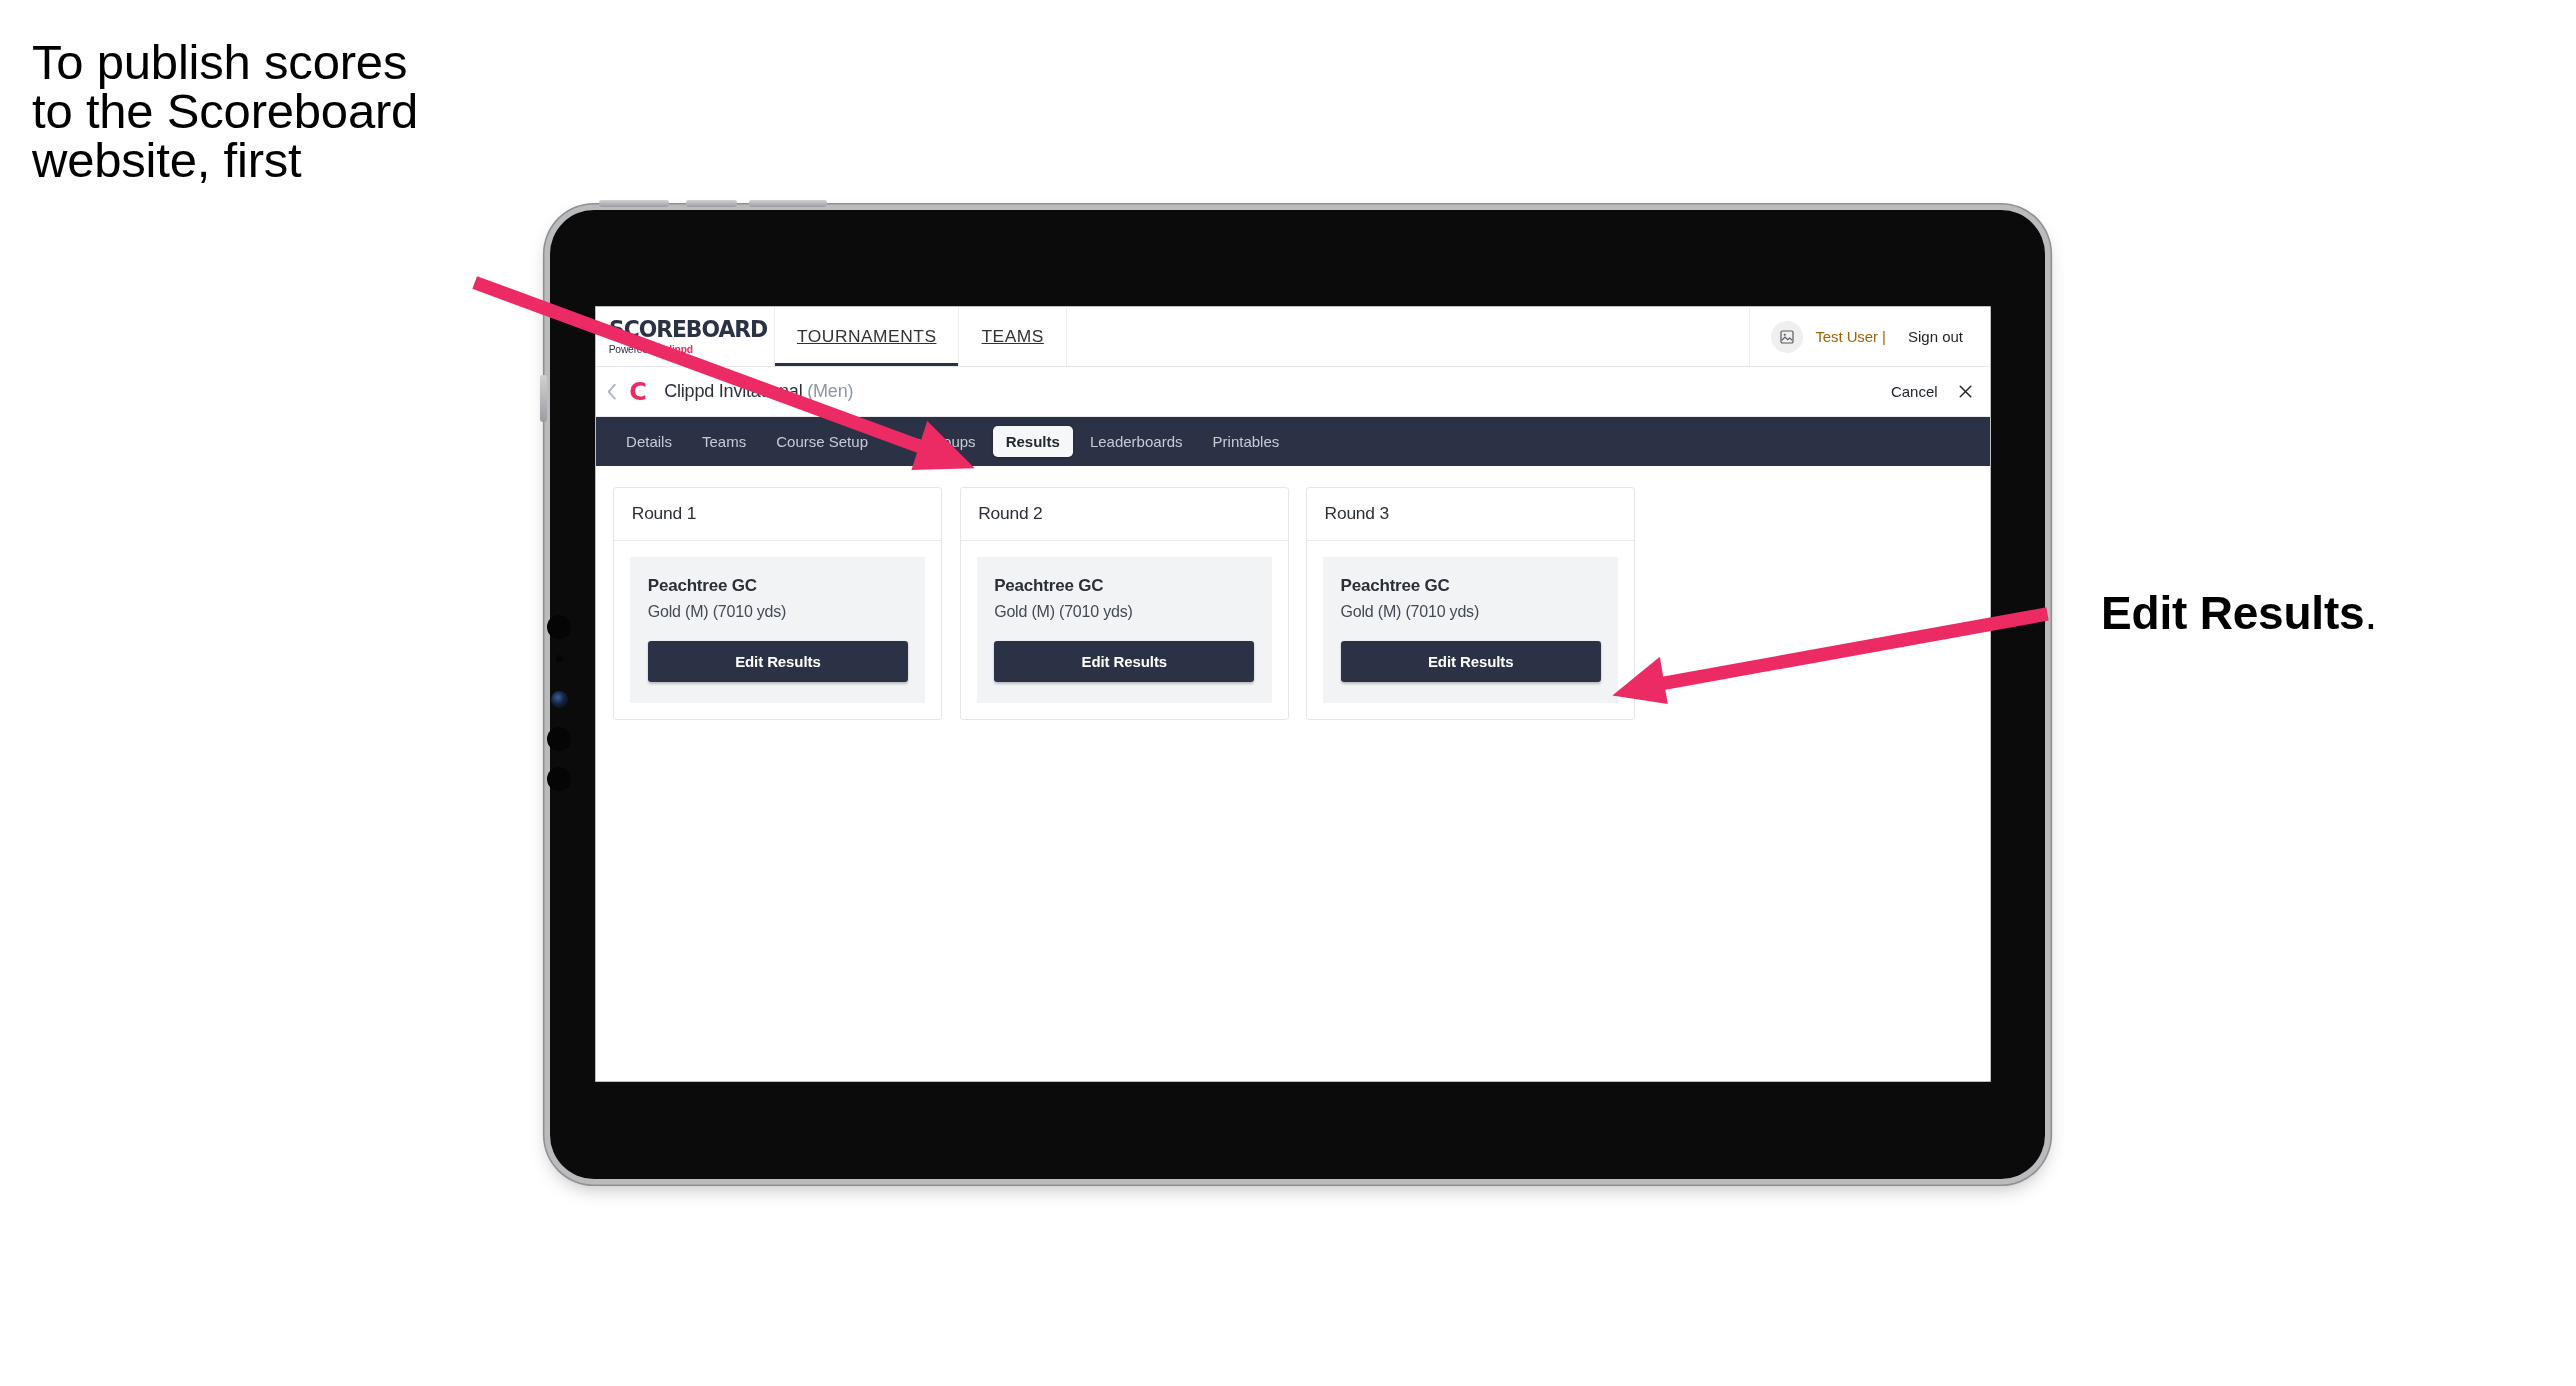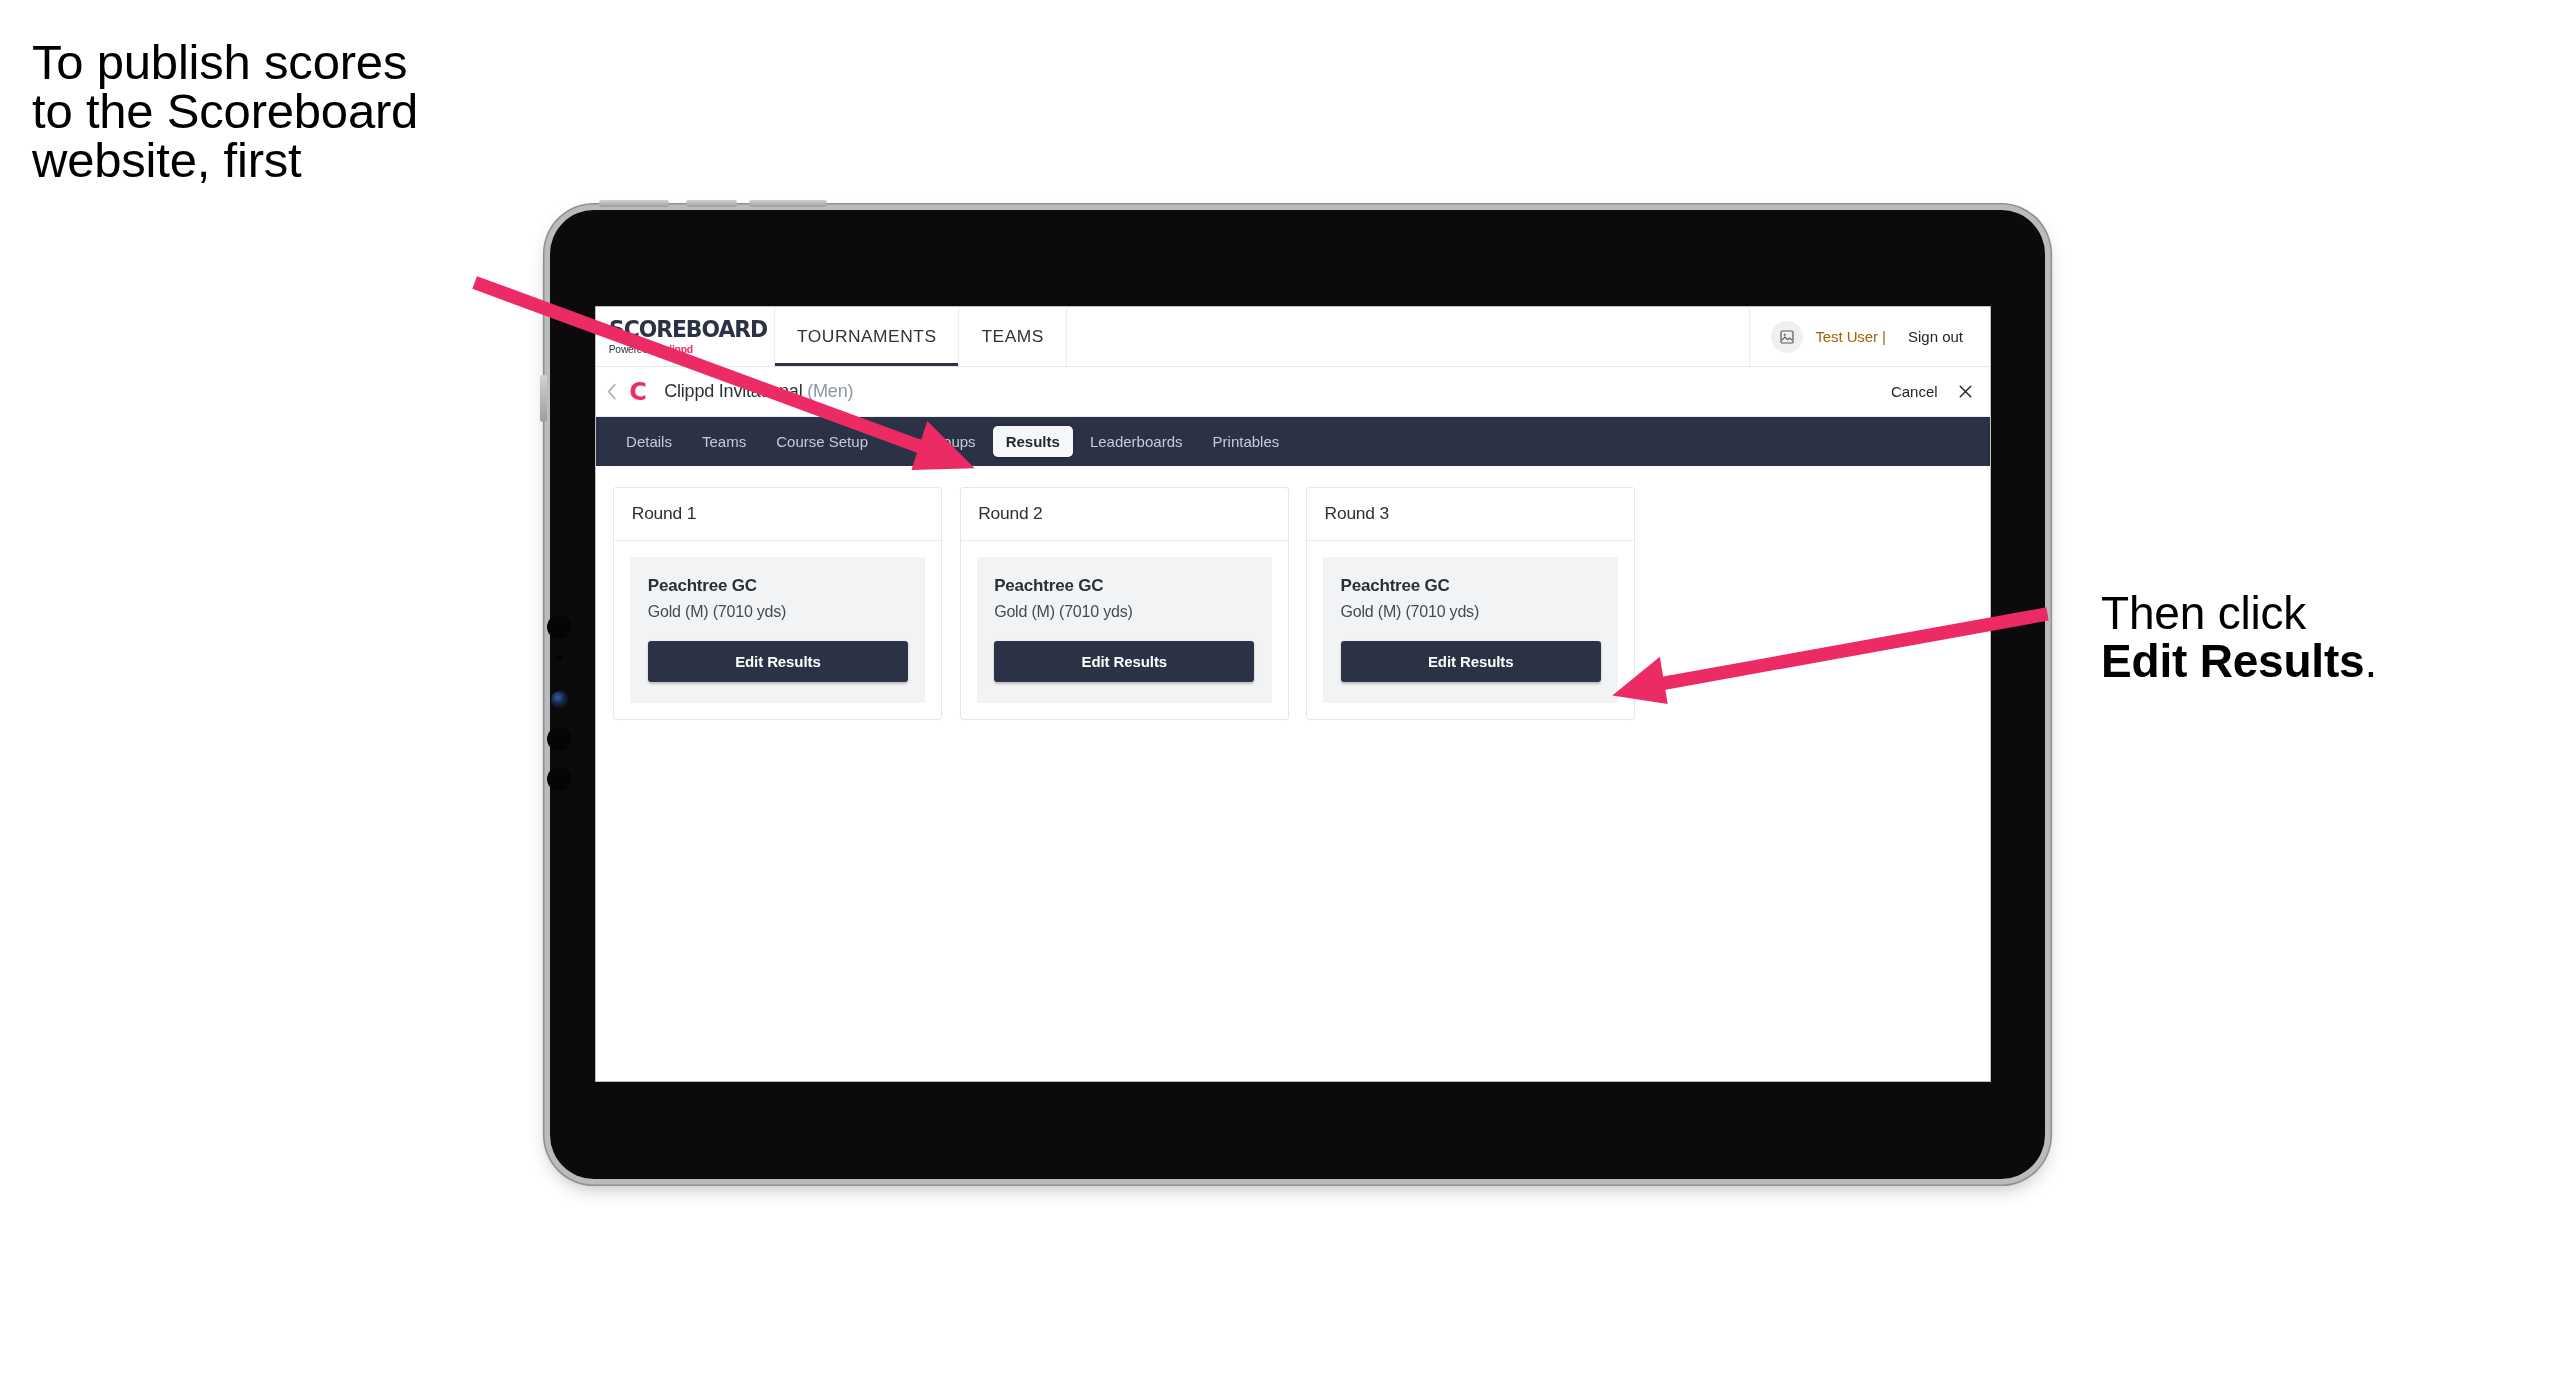--- a/index.html
+++ b/index.html
@@ -50,21 +50,21 @@
   
   #topbar{height:59px;display:flex;align-items:stretch;background:#fff;
     border-bottom:0.8px solid #e6e8ea;}
   .brand{width:179px;display:flex;flex-direction:column;justify-content:center;
     padding-left:12.7px;box-sizing:border-box;border-right:0.8px solid #ededef;}
   .brand-word{font-family:"DejaVu Sans",sans-serif;font-weight:bold;font-size:23px;
     letter-spacing:-1.1px;color:#2b3245;line-height:1;transform:scaleX(.95);transform-origin:left;}
   .brand-sub{font-size:10.3px;color:#2b3245;margin-top:2.4px;letter-spacing:-0.2px;}
   .brand-sub .pink{color:#ec2a63;font-weight:bold;}
   .navtab{display:flex;align-items:center;padding:0 22px;font-size:17.4px;color:#2f3338;
-    letter-spacing:0.5px;border-right:0.8px solid #ededef;position:relative;cursor:pointer;}
+    letter-spacing:0.5px;border-right:0.8px solid #ededef;position:relative;cursor:pointer;text-decoration:underline;}
   .navtab.active:after{content:"";position:absolute;left:0;right:0;bottom:0;height:3.2px;background:#2b3245;}
   .spacer{flex:1;border-right:0.8px solid #ededef;}
   .userzone{display:flex;align-items:center;gap:12.7px;padding:0 27px 0 20.6px;}
   .avatar{width:32px;height:32px;border-radius:50%;background:#efefef;
     display:flex;align-items:center;justify-content:center;}
   .username{font-size:15px;color:#a16207;letter-spacing:-0.1px;}
   .signout{font-size:15px;color:#1f2329;margin-left:9.5px;cursor:pointer;}
 
   
   #titlerow{height:49px;display:flex;align-items:center;padding:0 17.4px 0 6.3px;
@@ -102,21 +102,20 @@
 
 <div class="stage">
 
   <div class="annot" id="annot-left">
     <div>To publish scores</div>
     <div>to the Scoreboard</div>
     <div>website, first</div>
   </div>
 
   <div class="annot" id="annot-right">
-    <div>Then click</div>
     <div><span class="b">Edit Results</span><span>.</span></div>
   </div>
 
   <div id="tablet">
 
     <div class="tbtn top" style="left:49px;width:70px;"></div>
     <div class="tbtn top" style="left:136px;width:51px;"></div>
     <div class="tbtn top" style="left:199px;width:78px;"></div>
 
     <div class="tbtn left" style="top:165px;height:47px;"></div>

